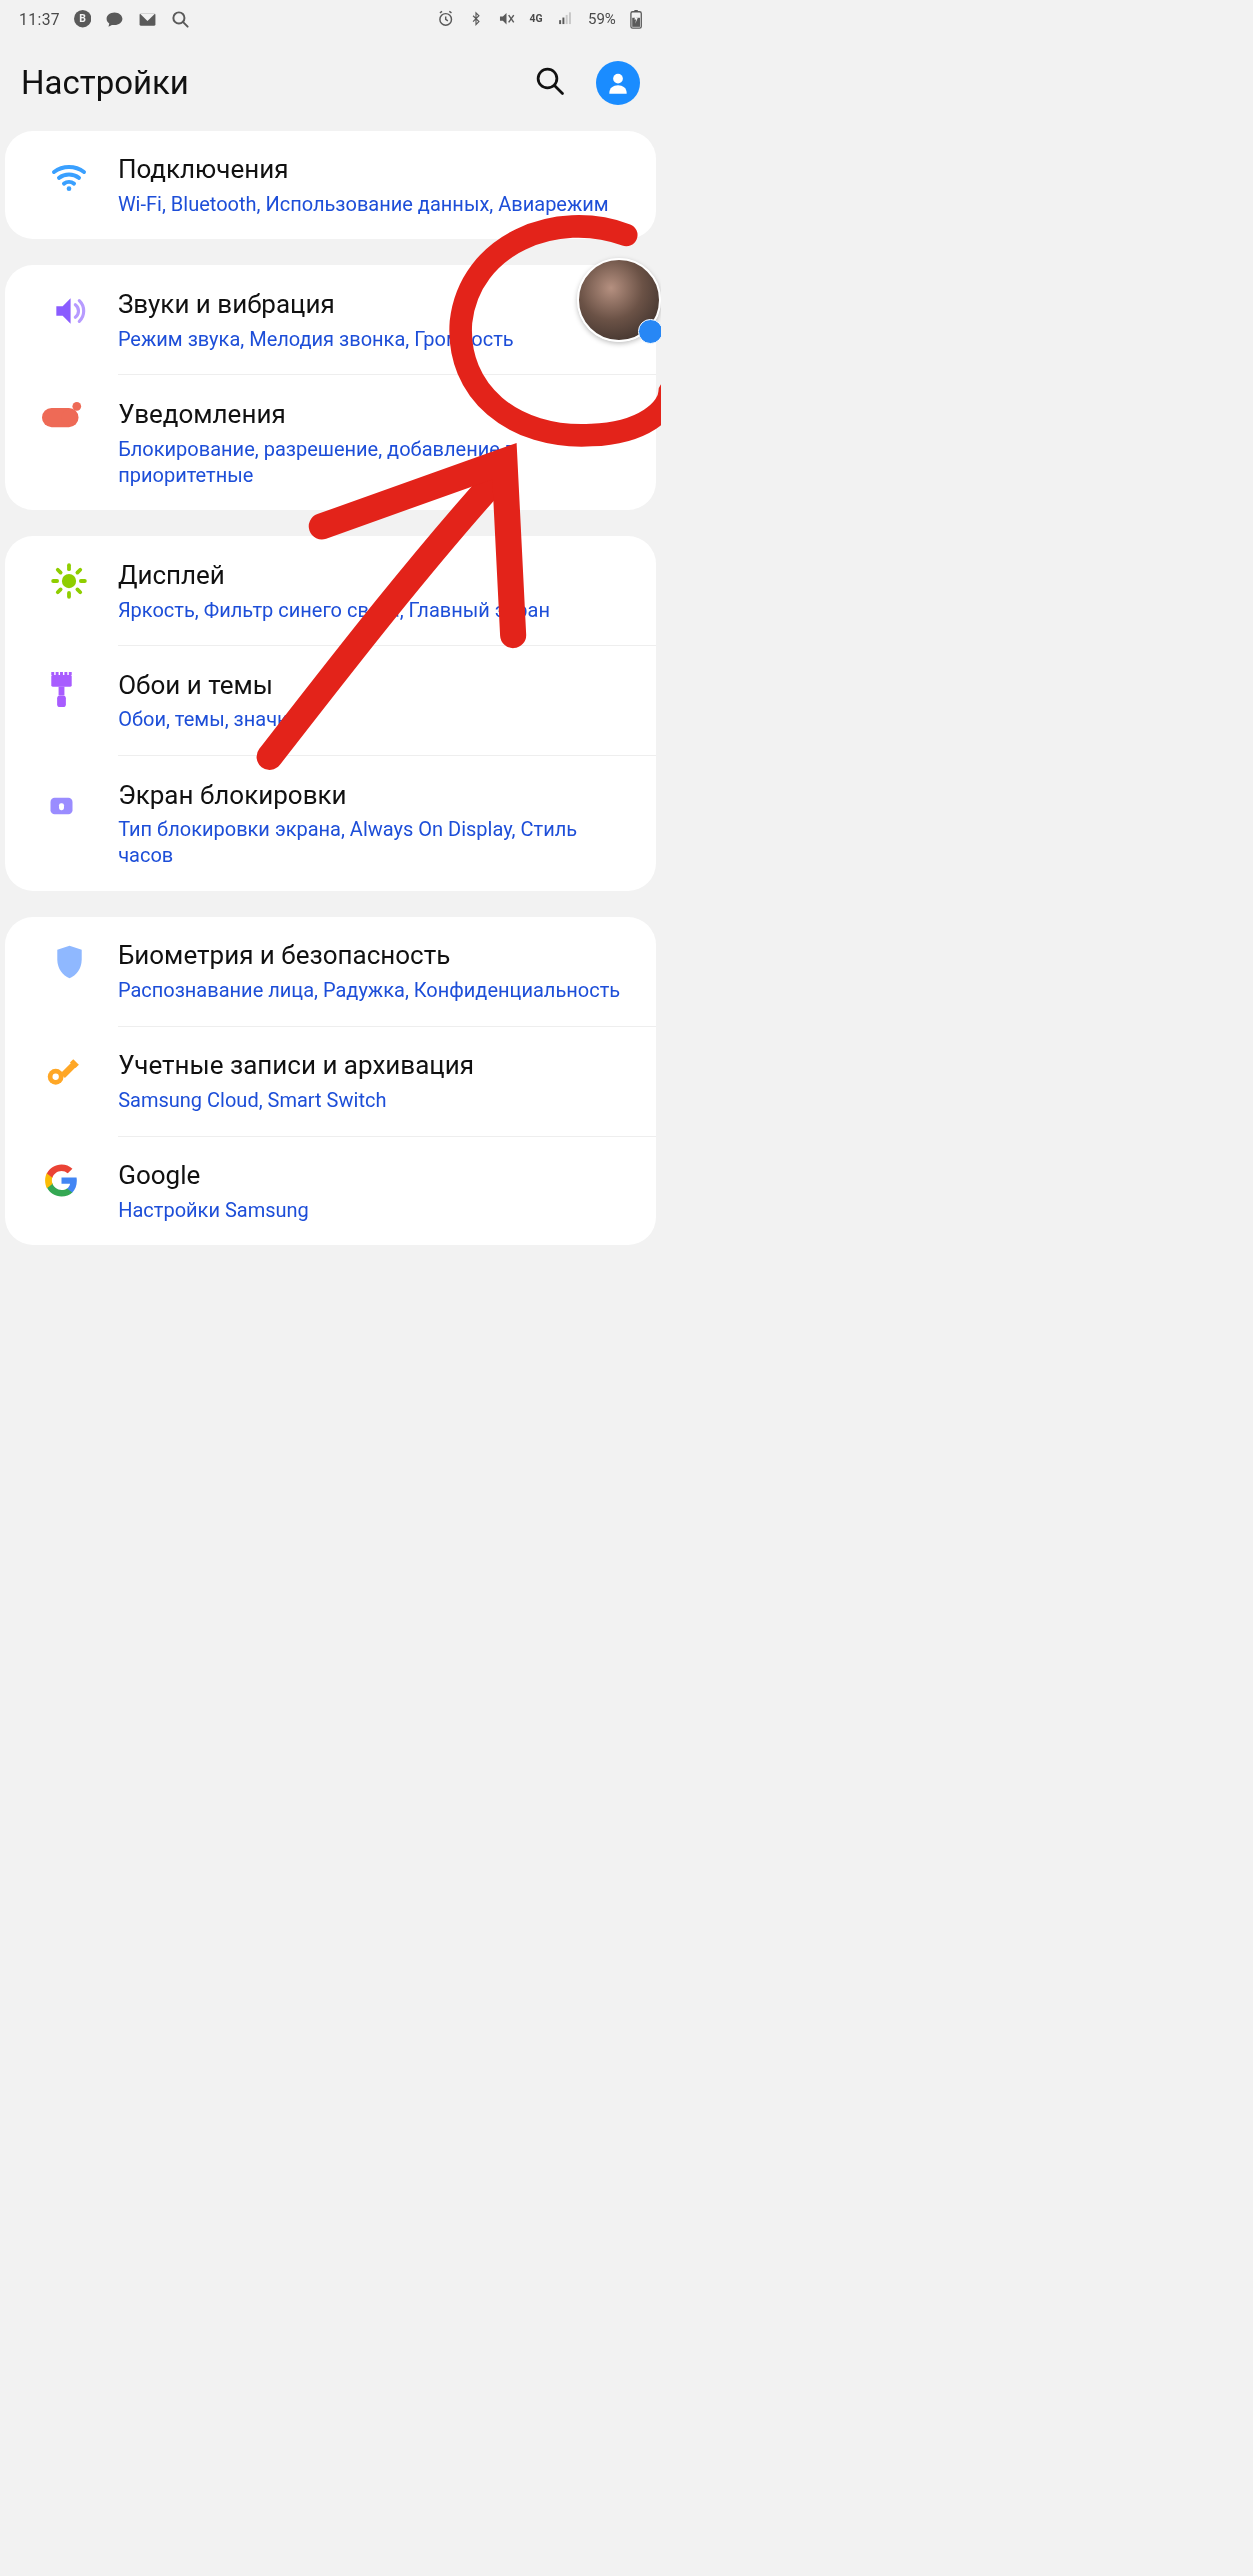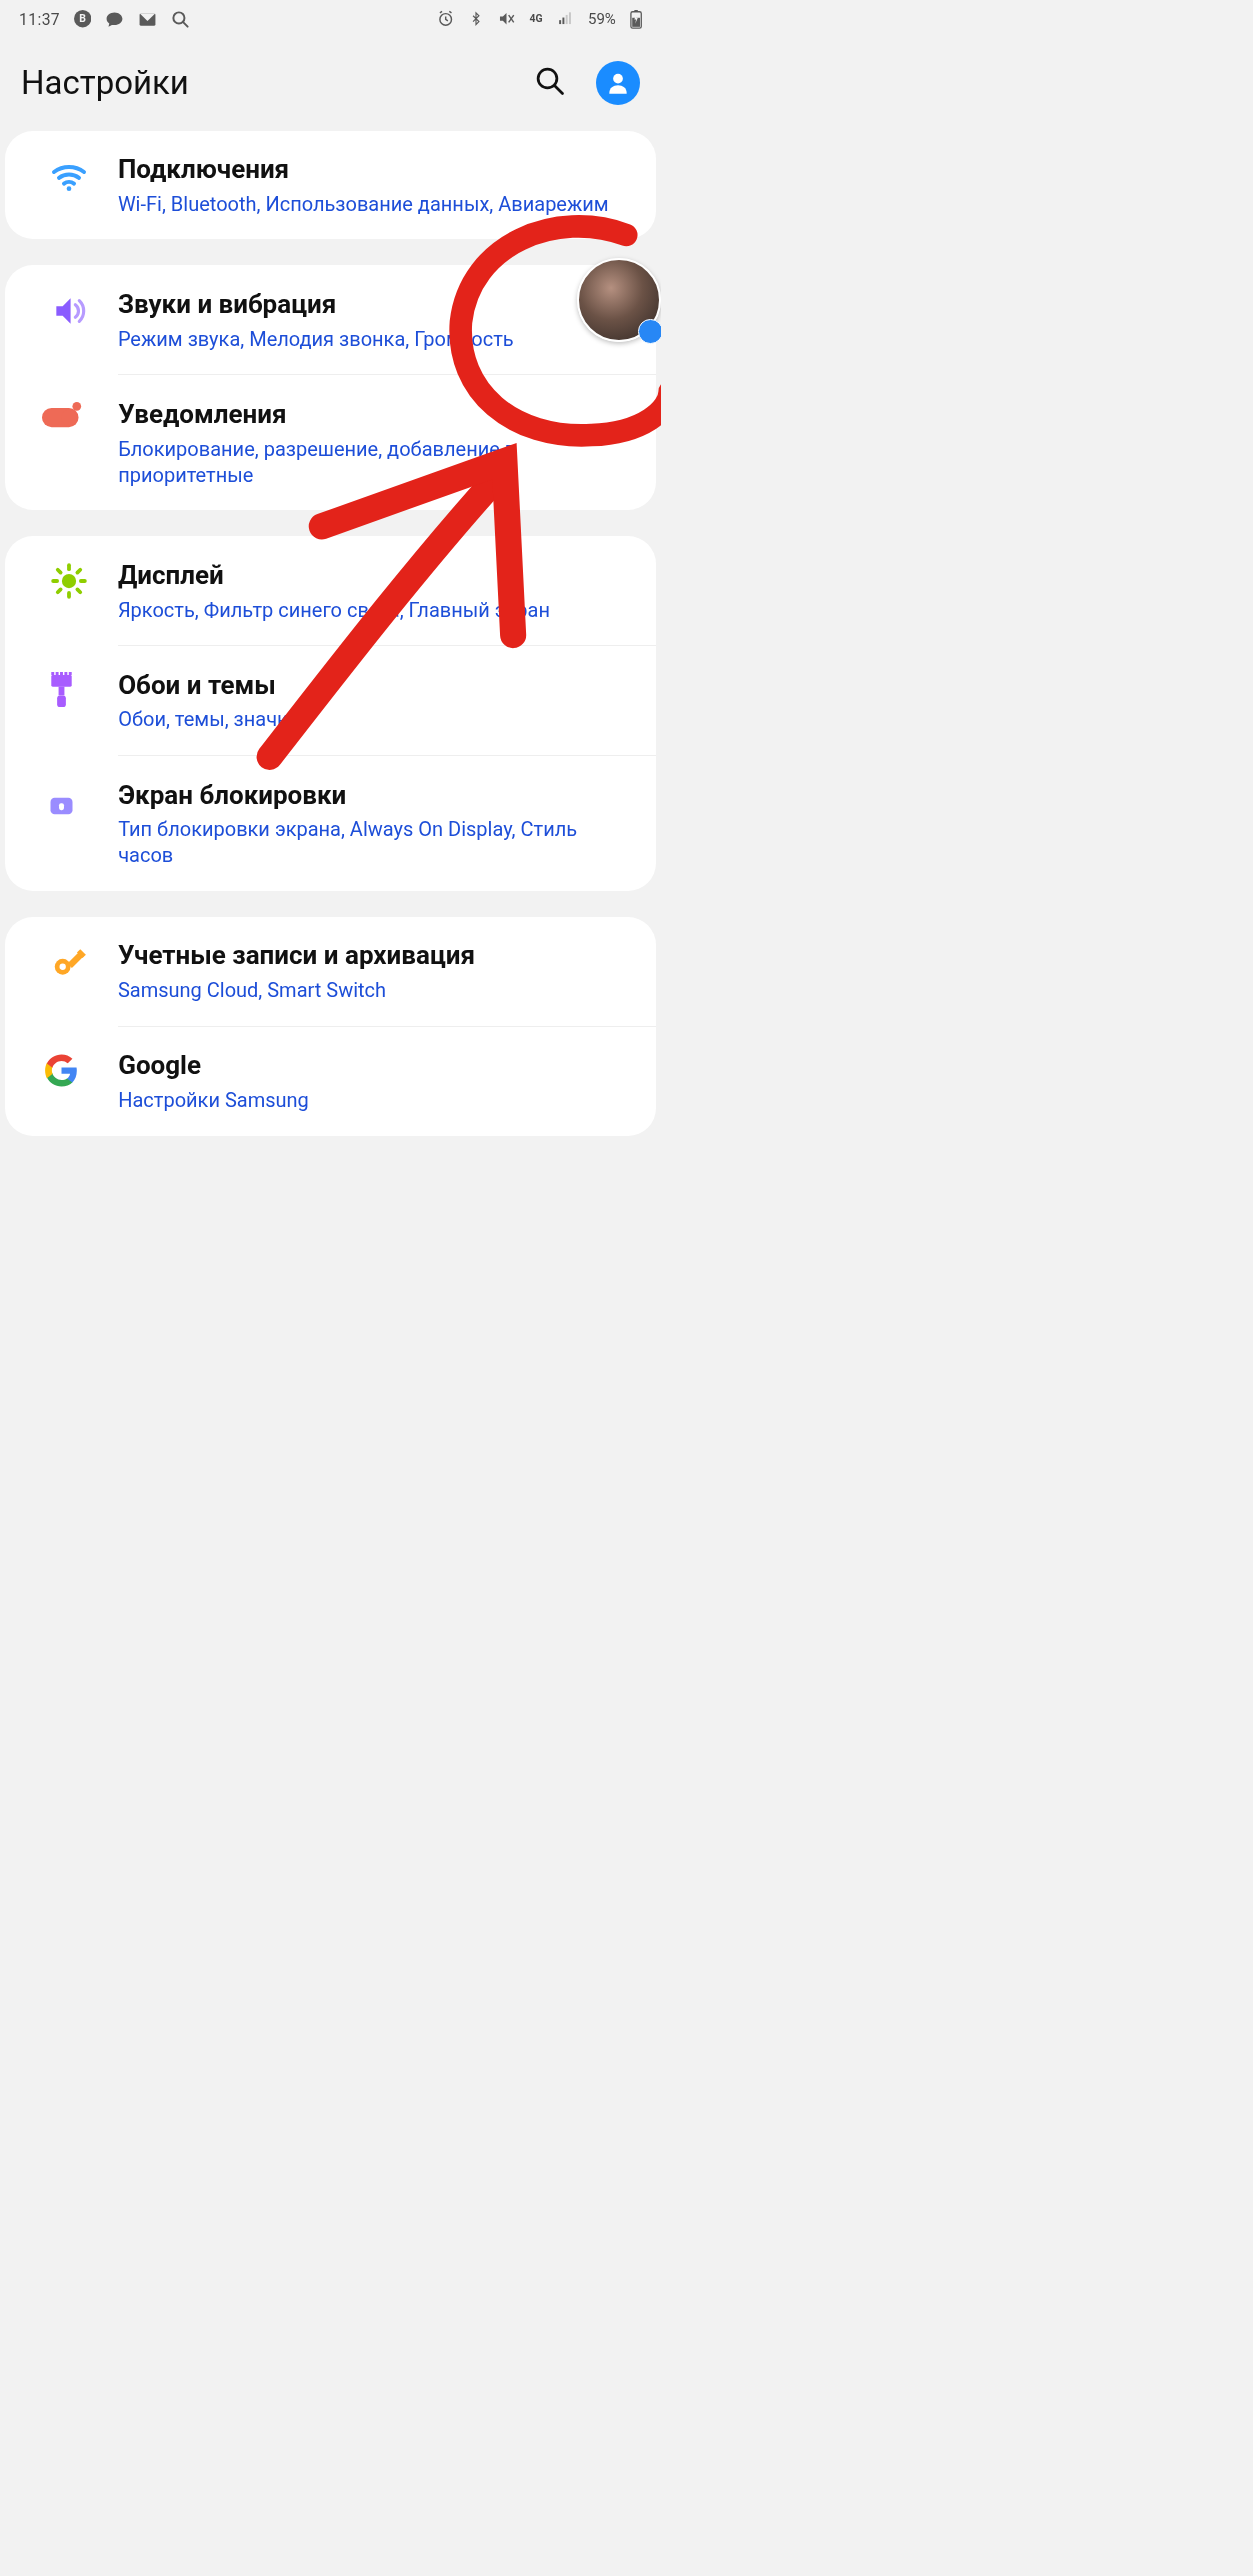--- a/index.html
+++ b/index.html
@@ -73,21 +73,21 @@
     width: 97px;
     display: flex;
     align-items: center;
     justify-content: center;
     flex-shrink: 0;
     padding-top: 3.5px;
   }
   .row-body { flex: 1; min-width: 0; }
   .row-title {
     font-size: 26px;
-    font-weight: 700;
+    font-weight: 400;
     color: #111;
     line-height: 1.25;
   }
   .row-sub {
     font-size: 20px;
     color: #1d4ed8;
     line-height: 1.3;
     margin-top: 5.2px;
   }
 
@@ -293,20 +293,31 @@
       <div class="row-body">
         <div class="row-title">Экран блокировки</div>
         <div class="row-sub">Тип блокировки экрана, Always On Display, Стиль часов</div>
       </div>
     </div>
   </div>
 
   <div class="card">
     <div class="row">
       <div class="row-icon">
+        <svg width="33" height="38" viewBox="0 0 24 28" fill="#8fb8ff">
+            <path d="M12 2l9 3v7c0 7-4 12-9 14-5-2-9-7-9-14V5l9-3z"></path>
+          </svg>
+      </div>
+      <div class="row-body">
+        <div class="row-title">Биометрия и безопасность</div>
+        <div class="row-sub">Распознавание лица, Радужка, Конфиденциальность</div>
+      </div>
+    </div>
+    <div class="row">
+      <div class="row-icon">
         <svg width="38" height="38" viewBox="0 0 24 24" fill="#ffa726">
             <circle cx="8" cy="15" r="5"></circle>
             <circle cx="8" cy="15" r="2" fill="#fff"></circle>
             <rect x="11" y="13" width="11" height="4" transform="rotate(-45 11 13)"></rect>
             <rect x="17" y="6" width="3" height="5" transform="rotate(-45 17 6)"></rect>
           </svg>
       </div>
       <div class="row-body">
         <div class="row-title">Учетные записи и архивация</div>
         <div class="row-sub">Samsung Cloud, Smart Switch</div>

